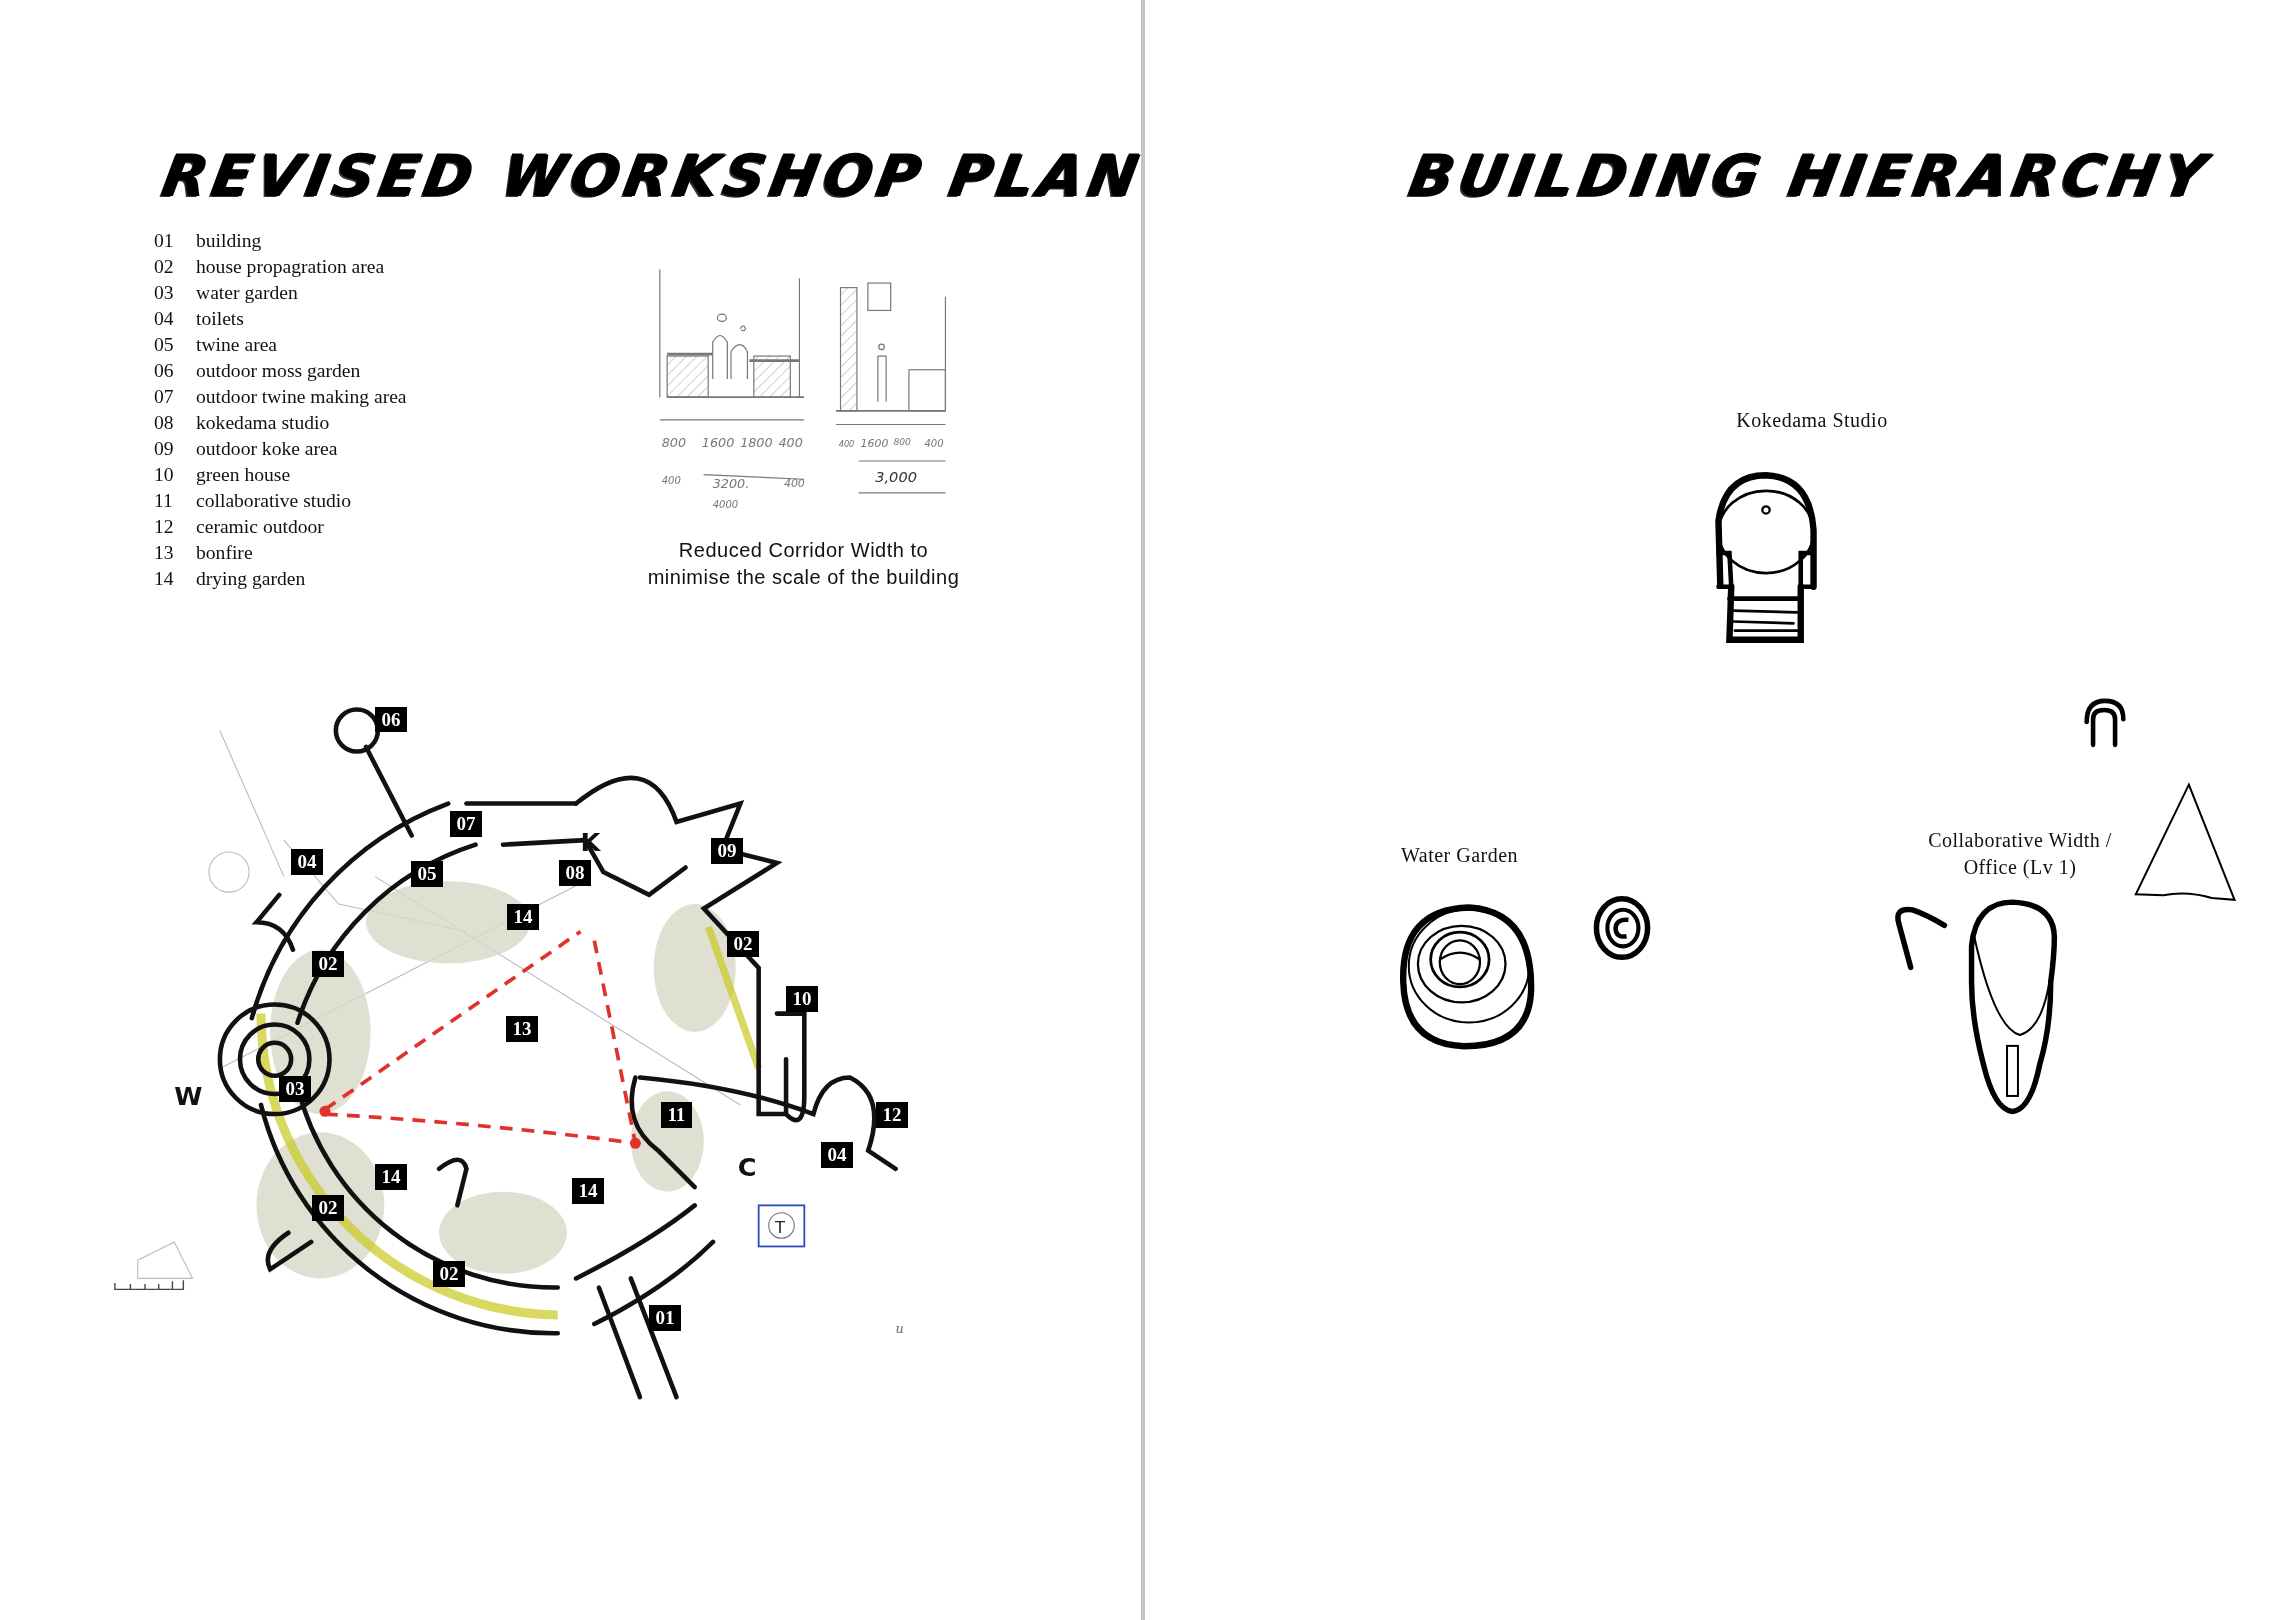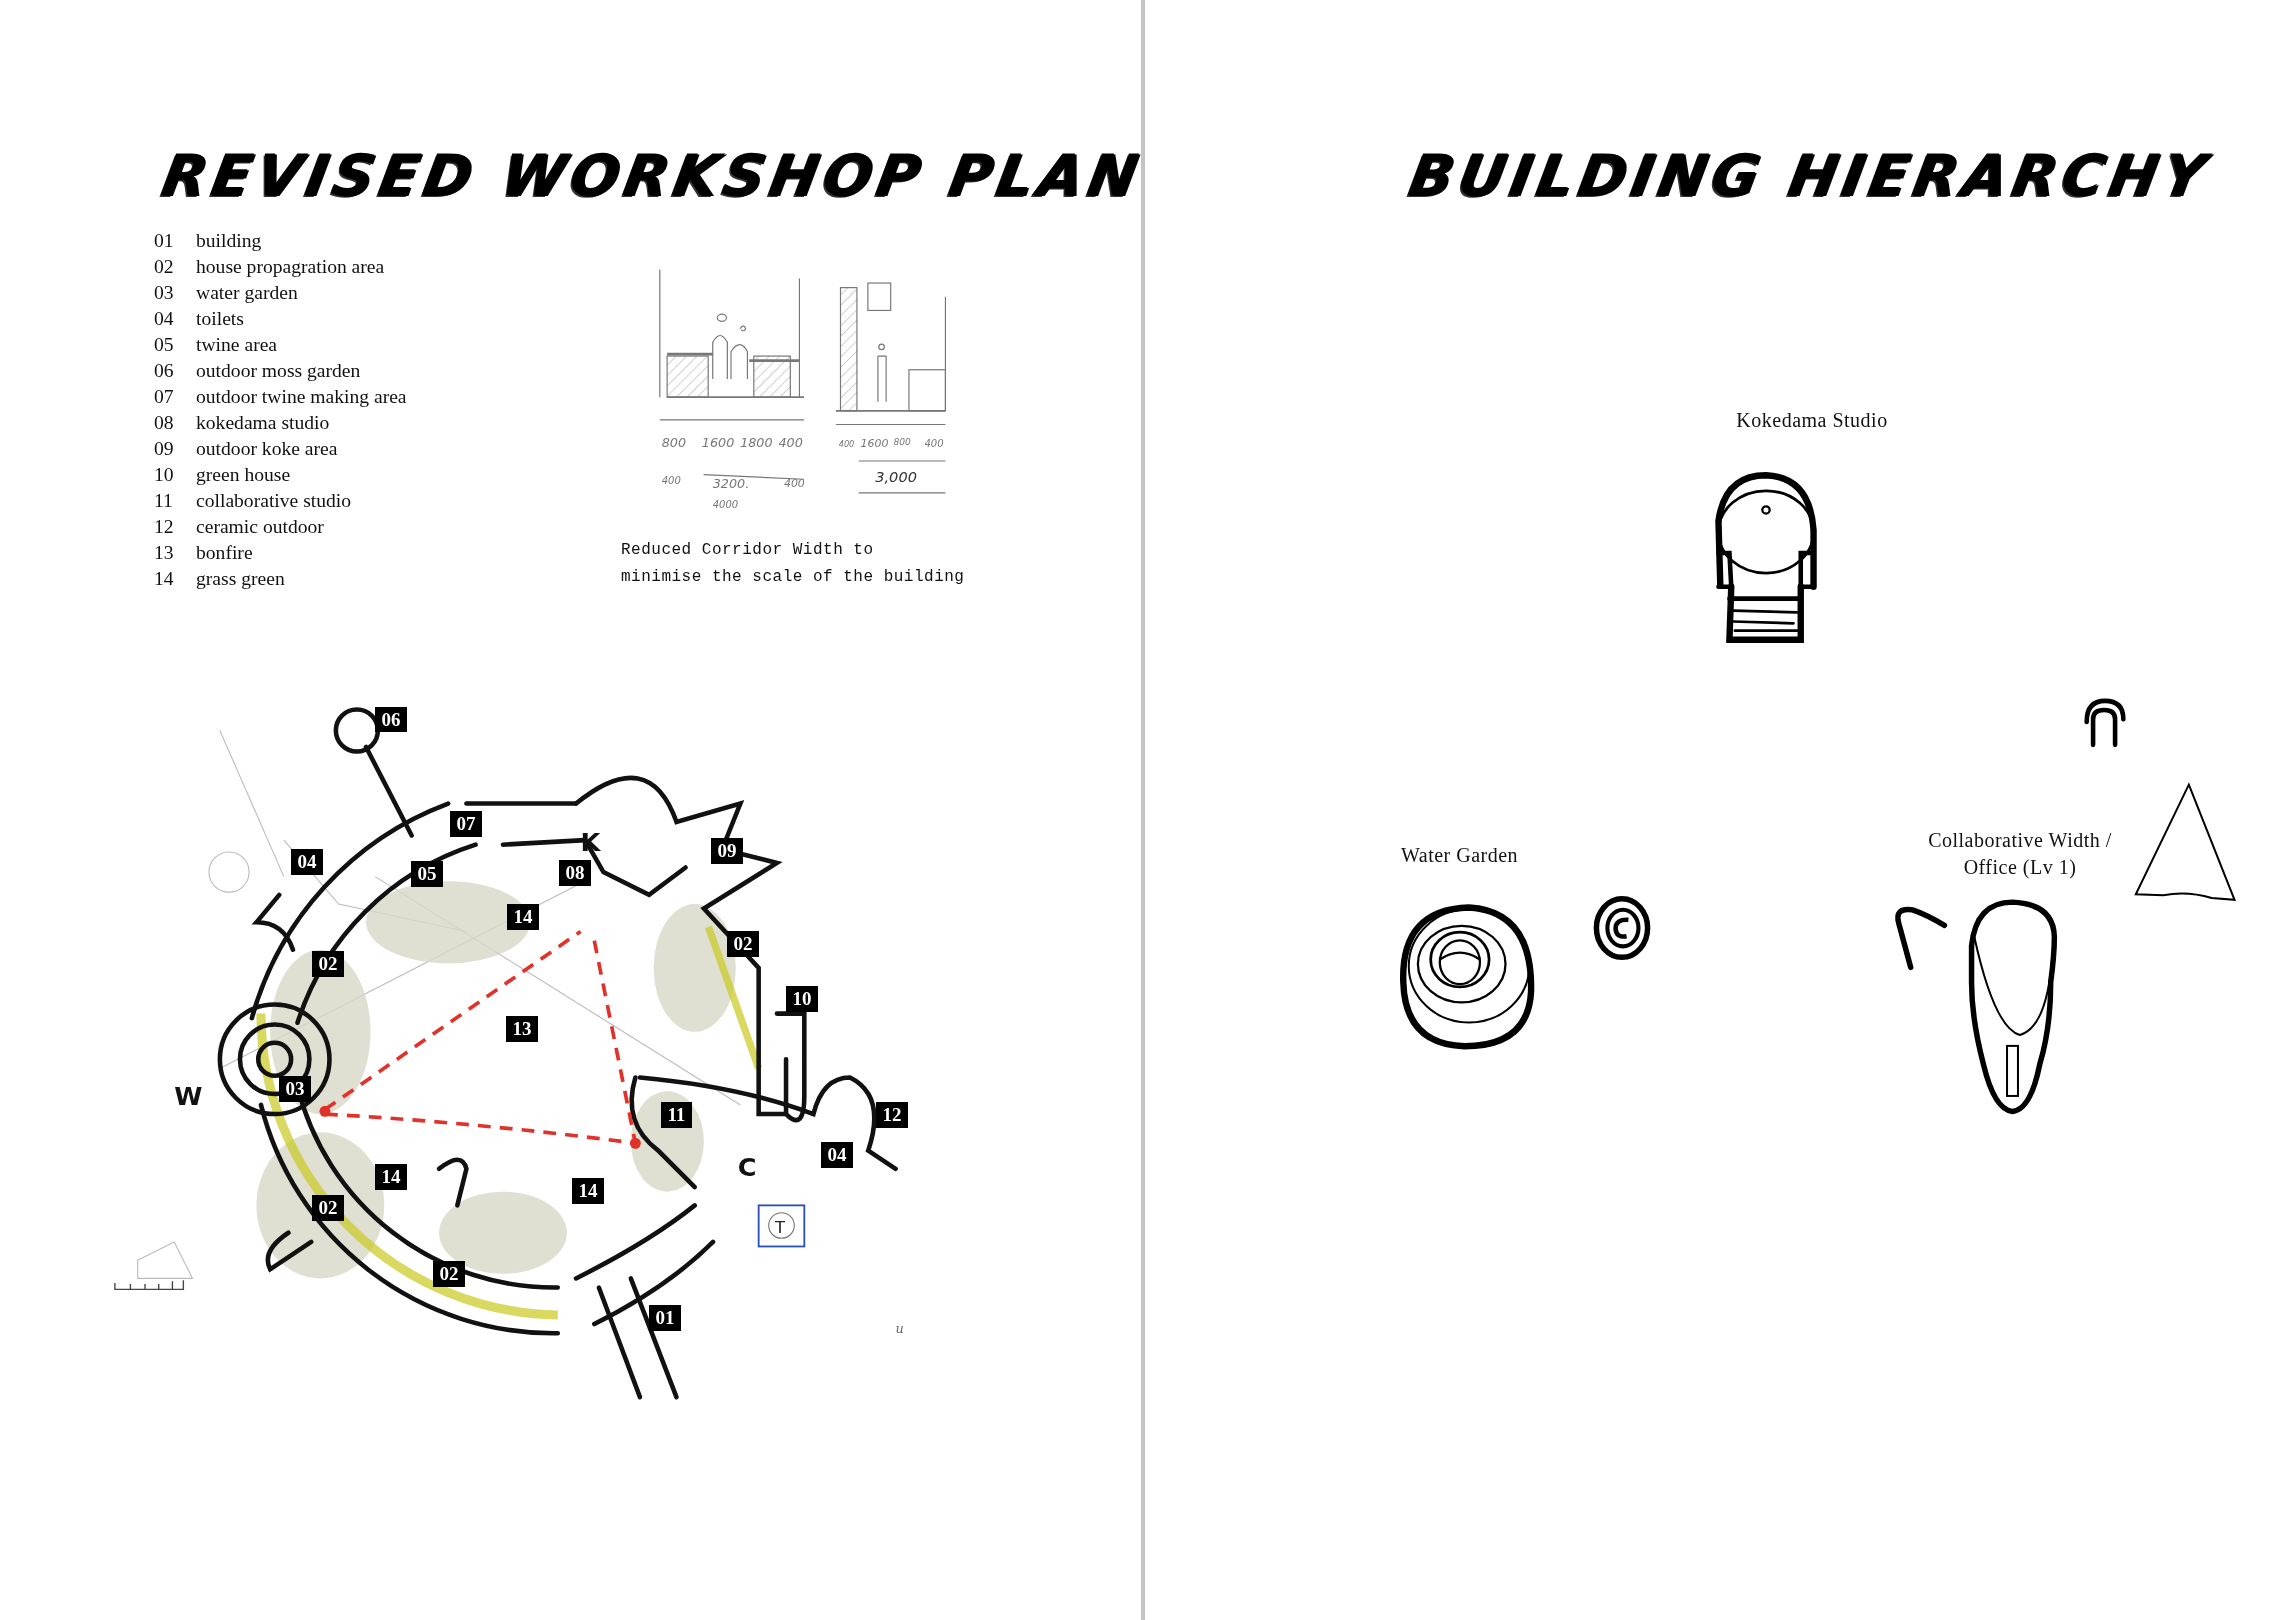--- a/index.html
+++ b/index.html
@@ -15,21 +15,21 @@
     text-shadow: 1.8px 0.9px 0 #000, -0.9px 1.8px 0 #333;
   }
   .left .brush-title { left:163px; top:142px; }
   .right .brush-title { left:265px; top:142px; }
 
   .legend { position:absolute; left:154px; top:228px; font-family:"Liberation Serif", serif; font-size:19.6px; line-height:26px; }
   .legend-row { display:flex; }
   .legend-num { width:42px; }
 
   .sketch-section { position:absolute; left:658px; top:260px; width:292px; height:256px; }
-  .caption { position:absolute; left:621px; top:537px; width:365px; text-align:left; font-family:Liberation Mono, monospace; font-size:16px; line-height:26.5px; letter-spacing:0.5px; }
+  .caption { position:absolute; left:621px; top:537px; width:365px; text-align:center; font-family:Liberation Sans, sans-serif; font-size:20px; line-height:26.5px; letter-spacing:0.5px; }
 
   .plan { position:absolute; left:101px; top:694px; width:877px; height:694px; }
   .tag { position:absolute; background:#000; color:#fff; font-family:"Liberation Serif", serif; font-weight:bold; font-size:19px; padding:1.8px 6.4px; line-height:22px; }
 
   .diagram-label { position:absolute; font-family:"Liberation Serif", serif; font-size:20px; line-height:26.5px; text-align:center; letter-spacing:0.5px; }
   svg { position:absolute; overflow:visible; }
 </style>
 </head>
 <body>
 
@@ -84,21 +84,21 @@
     <div class="legend-row">
         <span class="legend-num">12</span>
         <span>ceramic outdoor</span>
       </div>
     <div class="legend-row">
         <span class="legend-num">13</span>
         <span>bonfire</span>
       </div>
     <div class="legend-row">
         <span class="legend-num">14</span>
-        <span>grass green</span>
+        <span>drying garden</span>
       </div>
   </div>
 
   <div class="sketch-section">
     <svg width="292" height="256" viewBox="0 0 320 280">
       <g stroke="#777" stroke-width="1.3" fill="none">
         <line x1="2" y1="10" x2="2" y2="150"></line>
         <rect x="10" y="105" width="45" height="45" fill="url(#hatch)"></rect>
         <rect x="105" y="105" width="40" height="45" fill="url(#hatch)"></rect>
         <line x1="10" y1="103" x2="60" y2="103" stroke-width="3"></line>

